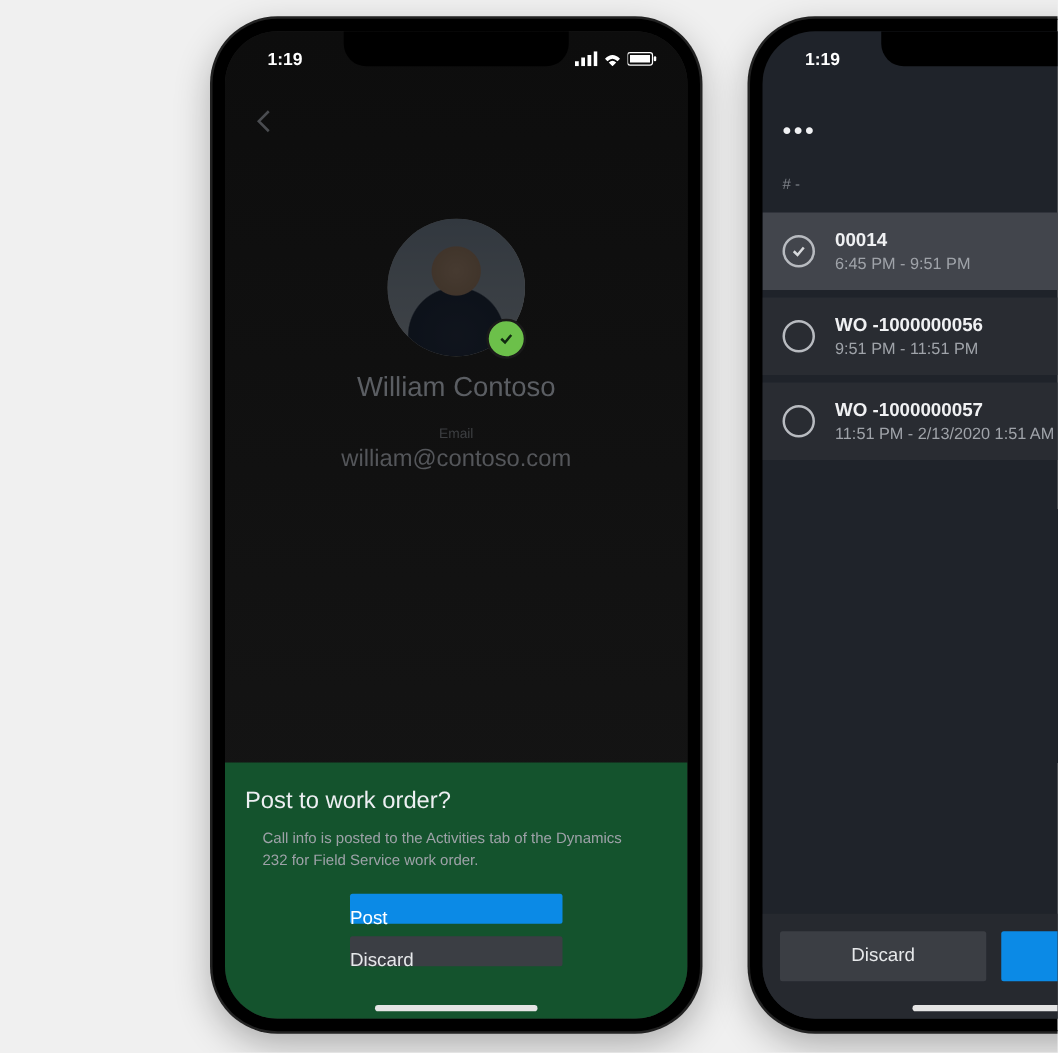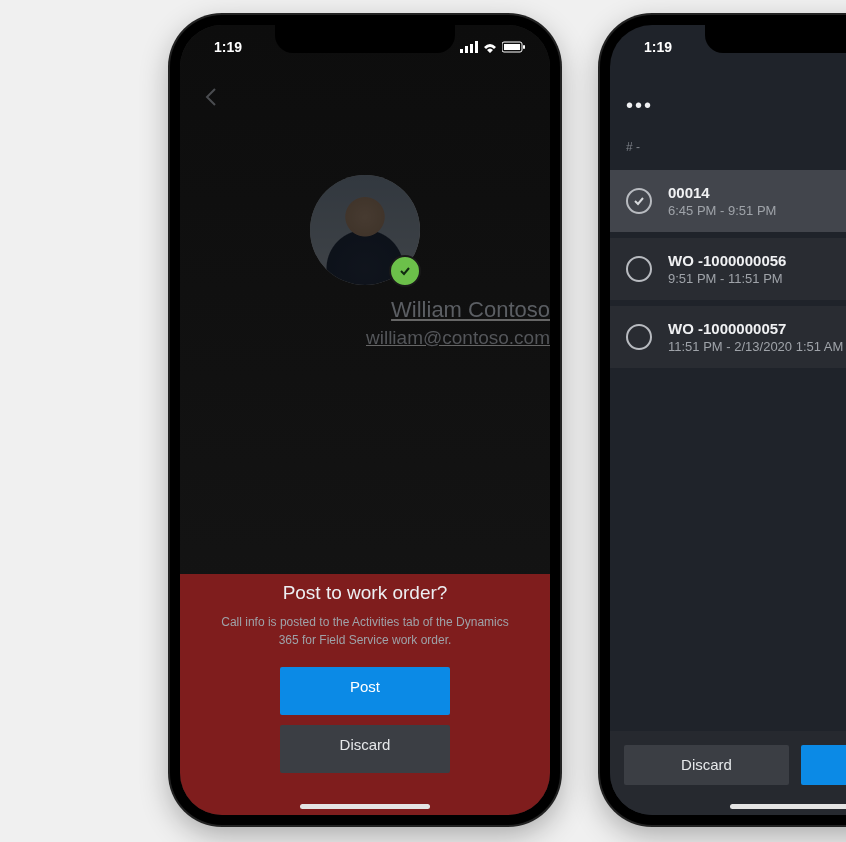--- a/index.html
+++ b/index.html
@@ -76,23 +76,22 @@
     left: 20px;
     color: #555;
     width: 24px;
     height: 24px;
   }
   .profile {
     position: absolute;
     top: 150px;
     left: 0;
     right: 0;
-    text-align: right;
+    text-align: center;
     color: #666;
-    text-decoration: underline;
   }
   .avatar-wrap {
     position: relative;
     width: 110px;
     height: 110px;
     margin: 0 auto 12px;
     border-radius: 50%;
     background: linear-gradient(135deg, #3a3a3a, #6a6a6a);
     overflow: hidden;
   }
@@ -123,42 +122,41 @@
   }
   .profile-email {
     font-size: 19px;
     color: #54565a;
     margin-top: 4px;
   }
 
   .post-sheet {
     position: absolute;
     left: 0; right: 0; bottom: 0;
-    background: #7f1d1d;
-    padding: 8px 16px 32px;
-    text-align: center;
+    background: #14532d;
+    padding: 20px 16px 32px;
   }
   .post-title {
     color: #edeff2;
     font-size: 19px;
     font-weight: 400;
     margin-bottom: 10px;
   }
   .post-sub {
     color: #9ea2a8;
     font-size: 12px;
     line-height: 1.45;
     max-width: 310px;
     margin: 0 auto 18px;
   }
   .btn {
     display: block;
     width: 170px;
     margin: 0 auto 10px;
-    height: 48px;
+    height: 24px;
     line-height: 40px;
     border-radius: 2px;
     font-size: 15px;
     font-weight: 400;
   }
   .btn-primary {
     background: #0b8ae6;
     color: #fff;
   }
   .btn-secondary {
@@ -299,31 +297,32 @@
       <div class="back-arrow">
         <svg width="24" height="24" viewBox="0 0 24 24">
             <path d="M15 4 L7 12 L15 20" stroke="#4a4c50" stroke-width="2" fill="none"></path>
           </svg>
       </div>
       <div class="profile">
         <div class="avatar-wrap">
           <div class="avatar-face"></div>
         </div>
         <div class="profile-name">William Contoso</div>
+        <div class="profile-email-label">Email</div>
         <div class="profile-email">william@contoso.com</div>
       </div>
       <div class="avatar-check">
         <svg width="14" height="14" viewBox="0 0 14 14">
             <path d="M3 7 L6 10 L11 4" stroke="#102a10" stroke-width="2" fill="none"></path>
           </svg>
       </div>
     </div>
     <div class="post-sheet">
       <div class="post-title">Post to work order?</div>
-      <div class="post-sub">Call info is posted to the Activities tab of the Dynamics 365 for Field Service work order.</div>
+      <div class="post-sub">Call info is posted to the Activities tab of the Dynamics 232 for Field Service work order.</div>
       <div class="btn btn-primary">Post</div>
       <div class="btn btn-secondary">Discard</div>
     </div>
     <div class="home-ind"></div>
   </div>
 </div>
 
 <div class="phone right">
   <div class="screen right-screen">
     <div class="notch"></div>

